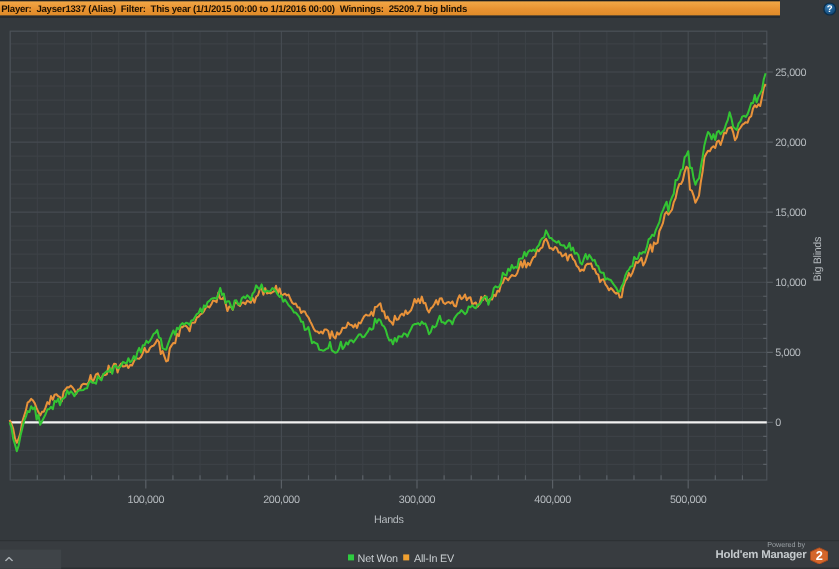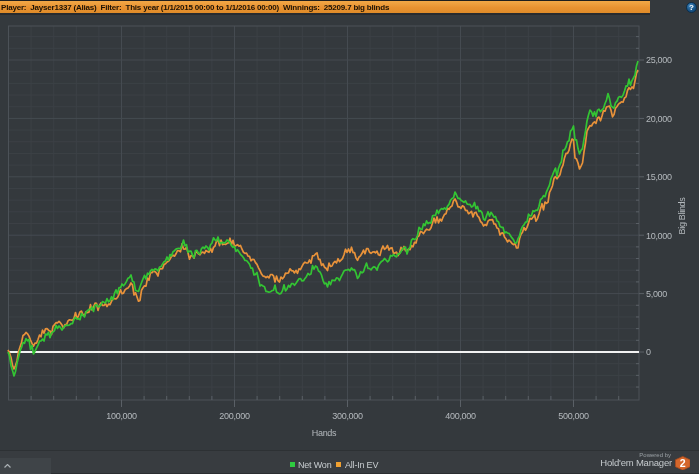--- a/index.html
+++ b/index.html
@@ -3,21 +3,21 @@
 html,body{margin:0;padding:0;width:699px;height:474px;overflow:hidden;background:#34393d;font-family:"Liberation Sans",sans-serif;}
 #topbar{position:absolute;left:0;top:0;width:650px;height:15px;background:linear-gradient(#f2a847,#e89231 55%,#df8b28);border-top:1px solid #1e1e1e;border-bottom:2px solid #282b2e;box-sizing:border-box;}
 #topbar .txt{position:absolute;left:1px;top:2px;font-size:8px;font-weight:bold;color:#1c1204;white-space:nowrap;letter-spacing:-0.2px;}
 #qmark{position:absolute;left:686px;top:2px;width:11px;height:11px;border-radius:50%;background:radial-gradient(circle at 38% 30%,#4287bd,#1c5a8e 52%,#0d3c66);border:1px solid #0a2f4e;color:#fff;font-size:8px;font-weight:bold;text-align:center;line-height:10px;box-sizing:border-box;}
 #botbar{position:absolute;left:0;top:450px;width:699px;height:24px;background:#383c40;border-top:1px solid #2d3134;border-bottom:1px solid #2a2d30;box-sizing:border-box;}
 #optbtn{position:absolute;left:0;top:458px;width:51px;height:16px;background:#3f4448;color:#c3c8cb;font-size:9px;line-height:16px;}
 #optbtn .lb{position:absolute;left:16px;top:12px;}
 .leg{position:absolute;top:459.5px;font-size:9px;letter-spacing:-0.2px;color:#c8cdd0;}
 .sq{position:absolute;width:5px;height:5px;top:462px;}
 #poweredby{position:absolute;right:28px;top:451.5px;font-size:6px;color:#9aa0a4;}
-#hmtext{position:absolute;right:27px;top:457px;font-size:9.5px;letter-spacing:-0.2px;color:#c5cacd;}
+#hmtext{position:absolute;right:27px;top:457px;font-size:9.5px;letter-spacing:-0.2px;color:#c5cacd;font-weight:bold;}
 #hex{position:absolute;left:674.5px;top:455.5px;width:15.5px;height:14.5px;}
 </style></head><body>
 <svg width="699" height="474" viewBox="0 0 699 474" style="position:absolute;left:0;top:0">
 <path d="M8.5 26.0V400.0 M31.1 26.0V400.0 M53.7 26.0V400.0 M76.3 26.0V400.0 M98.9 26.0V400.0 M144.1 26.0V400.0 M166.7 26.0V400.0 M189.3 26.0V400.0 M211.9 26.0V400.0 M257.1 26.0V400.0 M279.7 26.0V400.0 M302.3 26.0V400.0 M324.9 26.0V400.0 M370.1 26.0V400.0 M392.7 26.0V400.0 M415.3 26.0V400.0 M437.9 26.0V400.0 M483.1 26.0V400.0 M505.7 26.0V400.0 M528.3 26.0V400.0 M550.9 26.0V400.0 M596.1 26.0V400.0 M618.7 26.0V400.0 M8.5 340.32H639.0 M8.5 328.64H639.0 M8.5 316.96H639.0 M8.5 305.28H639.0 M8.5 281.92H639.0 M8.5 270.24H639.0 M8.5 258.56H639.0 M8.5 246.88H639.0 M8.5 223.52H639.0 M8.5 211.84H639.0 M8.5 200.16H639.0 M8.5 188.48H639.0 M8.5 165.12H639.0 M8.5 153.44H639.0 M8.5 141.76H639.0 M8.5 130.08H639.0 M8.5 106.72H639.0 M8.5 95.04H639.0 M8.5 83.36H639.0 M8.5 71.68H639.0 M8.5 48.32H639.0 M8.5 36.64H639.0 M8.5 363.68H639.0 M8.5 375.36H639.0 M8.5 387.04H639.0" stroke="#3c4146" stroke-width="1" fill="none"></path>
 <path d="M121.5 26.0V400.0 M234.5 26.0V400.0 M347.5 26.0V400.0 M460.5 26.0V400.0 M573.5 26.0V400.0 M8.5 293.60H639.0 M8.5 235.20H639.0 M8.5 176.80H639.0 M8.5 118.40H639.0 M8.5 60.00H639.0" stroke="#454b51" stroke-width="1" fill="none"></path>
 <rect x="8.5" y="26.0" width="630.5" height="374.0" fill="none" stroke="#4c5258" stroke-width="1"></rect>
 <path d="M31.1 400.0v-4 M53.7 400.0v-4 M76.3 400.0v-4 M98.9 400.0v-4 M121.5 400.0v7 M144.1 400.0v-4 M166.7 400.0v-4 M189.3 400.0v-4 M211.9 400.0v-4 M234.5 400.0v7 M257.1 400.0v-4 M279.7 400.0v-4 M302.3 400.0v-4 M324.9 400.0v-4 M347.5 400.0v7 M370.1 400.0v-4 M392.7 400.0v-4 M415.3 400.0v-4 M437.9 400.0v-4 M460.5 400.0v7 M483.1 400.0v-4 M505.7 400.0v-4 M528.3 400.0v-4 M550.9 400.0v-4 M573.5 400.0v7 M596.1 400.0v-4 M618.7 400.0v-4 M639.0 340.32h-3 M639.0 328.64h-3 M639.0 316.96h-3 M639.0 305.28h-3 M639.0 293.60h5 M639.0 281.92h-3 M639.0 270.24h-3 M639.0 258.56h-3 M639.0 246.88h-3 M639.0 235.20h5 M639.0 223.52h-3 M639.0 211.84h-3 M639.0 200.16h-3 M639.0 188.48h-3 M639.0 176.80h5 M639.0 165.12h-3 M639.0 153.44h-3 M639.0 141.76h-3 M639.0 130.08h-3 M639.0 118.40h5 M639.0 106.72h-3 M639.0 95.04h-3 M639.0 83.36h-3 M639.0 71.68h-3 M639.0 60.00h5 M639.0 48.32h-3 M639.0 36.64h-3 M639.0 363.68h-3 M639.0 375.36h-3 M639.0 387.04h-3 M639.0 352.0h5" stroke="#5a6066" stroke-width="1" fill="none"></path>
 <path d="M8.5 352.0H639.0" stroke="#f2f2f2" stroke-width="2"></path>
 <polyline points="8.0,350.0 9.5,353.0 11.0,357.4 12.5,365.4 14.0,369.0 15.5,365.6 17.0,360.9 18.5,351.7 20.0,347.0 21.5,342.4 23.0,335.5 24.5,334.5 26.0,332.4 27.5,333.8 29.0,336.1 30.5,340.1 32.0,343.4 33.5,346.2 35.0,343.2 36.5,343.1 38.0,339.5 39.5,335.1 41.0,336.8 42.5,330.1 44.0,333.1 45.5,328.9 47.0,328.6 48.5,330.2 50.0,330.9 51.5,334.5 53.0,326.4 54.5,324.6 56.0,322.7 57.5,322.8 59.0,321.4 60.5,322.9 62.0,325.1 63.5,328.2 65.0,324.6 66.5,324.7 68.0,320.9 69.5,319.8 71.0,320.0 72.5,320.4 74.0,318.3 75.5,312.5 77.0,318.5 78.5,315.8 80.0,311.9 81.5,311.1 83.0,314.8 84.5,315.7 86.0,311.9 87.5,312.6 89.0,312.0 90.5,304.7 92.0,310.0 93.5,307.0 95.0,303.2 96.5,303.4 98.0,310.4 99.5,305.3 101.0,302.9 102.5,305.5 104.0,305.3 105.5,303.7 107.0,306.6 108.5,304.1 110.0,304.6 111.5,301.3 113.0,298.4 114.5,298.7 116.0,298.9 117.5,297.5 119.0,294.3 120.5,289.8 122.0,293.6 123.5,293.1 125.0,289.8 126.5,288.6 128.0,288.0 129.5,286.0 131.0,283.0 132.5,285.0 134.0,295.0 135.5,292.6 137.0,297.0 138.5,301.2 140.0,300.4 141.5,290.3 143.0,287.8 144.5,285.8 146.0,286.1 147.5,278.2 149.0,280.2 150.5,272.4 152.0,272.8 153.5,271.1 155.0,271.6 156.5,273.2 158.0,276.0 159.5,268.9 161.0,268.9 162.5,268.7 164.0,264.6 165.5,263.8 167.0,262.0 168.5,261.2 170.0,259.2 171.5,256.3 173.0,255.2 174.5,256.2 176.0,253.8 177.5,250.5 179.0,250.8 180.5,251.8 182.0,243.8 183.5,249.0 185.0,249.2 186.5,247.4 188.0,252.9 189.5,259.2 191.0,255.5 192.5,255.6 194.0,258.2 195.5,252.7 197.0,251.8 198.5,253.9 200.0,254.9 201.5,252.3 203.0,252.2 204.5,253.4 206.0,250.5 207.5,251.4 209.0,252.3 210.5,248.3 212.0,252.2 213.5,247.3 215.0,246.0 216.5,241.2 218.0,240.0 219.5,245.6 221.0,240.1 222.5,244.6 224.0,244.0 225.5,244.5 227.0,243.4 228.5,242.7 230.0,238.2 231.5,244.7 233.0,240.3 234.5,246.1 236.0,245.6 237.5,244.7 239.0,246.2 240.5,245.5 242.0,249.2 243.5,252.3 245.0,253.4 246.5,253.0 248.0,256.1 249.5,256.3 251.0,260.8 252.5,259.3 254.0,259.5 255.5,262.6 257.0,264.4 258.5,267.8 260.0,270.7 261.5,274.1 263.0,276.1 264.5,276.3 266.0,277.7 267.5,276.3 269.0,277.9 270.5,274.5 272.0,274.5 273.5,275.8 275.0,282.0 276.5,276.1 278.0,280.7 279.5,282.0 281.0,277.0 282.5,278.8 284.0,277.0 285.5,273.1 287.0,273.3 288.5,272.9 290.0,268.8 291.5,270.6 293.0,270.8 294.5,272.9 296.0,270.3 297.5,273.3 299.0,268.8 300.5,269.5 302.0,266.3 303.5,263.6 305.0,262.2 306.5,263.0 308.0,263.0 309.5,259.9 311.0,263.2 312.5,255.9 314.0,255.7 315.5,254.0 317.0,252.8 318.5,259.4 320.0,259.4 321.5,265.4 323.0,263.8 324.5,267.2 326.0,268.3 327.5,270.6 329.0,263.2 330.5,266.5 332.0,266.0 333.5,262.8 335.0,261.4 336.5,263.0 338.0,258.7 339.5,261.7 341.0,260.2 342.5,258.6 344.0,254.7 345.5,249.2 347.0,252.3 348.5,249.0 350.0,252.5 351.5,247.2 353.0,252.6 354.5,252.5 356.0,257.9 357.5,260.3 359.0,257.0 360.5,255.8 362.0,253.3 363.5,250.1 365.0,253.8 366.5,248.7 368.0,248.5 369.5,252.3 371.0,253.3 372.5,252.1 374.0,251.7 375.5,252.8 377.0,251.2 378.5,254.8 380.0,255.4 381.5,249.4 383.0,246.0 384.5,249.3 386.0,248.1 387.5,245.4 389.0,250.1 390.5,248.1 392.0,247.7 393.5,253.4 395.0,252.9 396.5,252.1 398.0,255.6 399.5,253.5 401.0,247.4 402.5,250.0 404.0,246.5 405.5,250.6 407.0,250.8 408.5,249.0 410.0,249.6 411.5,245.6 413.0,246.8 414.5,242.3 416.0,243.0 417.5,236.8 419.0,235.8 420.5,231.4 422.0,232.0 423.5,233.6 425.0,231.1 426.5,229.2 428.0,229.8 429.5,230.0 431.0,227.7 432.5,223.0 434.0,218.0 435.5,222.8 437.0,216.9 438.5,222.9 440.0,219.1 441.5,221.1 443.0,217.3 444.5,214.4 446.0,213.8 447.5,208.0 449.0,209.4 450.5,206.9 452.0,206.1 453.5,200.7 455.0,199.0 456.5,202.0 458.0,206.8 459.5,206.8 461.0,208.3 462.5,205.8 464.0,206.7 465.5,210.5 467.0,210.4 468.5,213.7 470.0,212.7 471.5,211.3 473.0,217.0 474.5,212.7 476.0,212.2 477.5,215.9 479.0,217.4 480.5,221.5 482.0,222.8 483.5,226.0 485.0,224.6 486.5,225.5 488.0,221.2 489.5,219.8 491.0,219.9 492.5,219.5 494.0,223.9 495.5,224.1 497.0,228.0 498.5,228.8 500.0,235.1 501.5,233.1 503.0,232.7 504.5,236.9 506.0,238.9 507.5,241.9 509.0,240.1 510.5,241.5 512.0,243.5 513.5,244.7 515.0,243.4 516.5,248.0 518.0,247.8 519.5,238.8 521.0,234.3 522.5,232.3 524.0,227.5 525.5,230.3 527.0,227.4 528.5,223.1 530.0,218.3 531.5,219.1 533.0,217.3 534.5,214.9 536.0,221.2 537.5,218.6 539.0,213.9 540.5,208.8 542.0,203.7 543.5,209.8 545.0,202.0 546.5,203.3 548.0,202.3 549.5,192.5 551.0,189.4 552.5,185.7 554.0,178.4 555.5,176.6 557.0,178.8 558.5,176.8 560.0,174.8 561.5,168.4 563.0,165.2 564.5,157.9 566.0,153.4 567.5,153.3 569.0,150.4 570.5,143.4 572.0,139.0 573.5,140.2 575.0,158.0 576.5,158.9 578.0,163.0 579.5,169.0 581.0,166.1 582.5,163.0 584.0,151.8 585.5,143.0 587.0,131.0 588.5,128.1 590.0,125.7 591.5,126.0 593.0,123.1 594.5,121.9 596.0,123.3 597.5,118.0 599.0,117.1 600.5,120.8 602.0,116.0 603.5,110.5 605.0,111.2 606.5,107.0 608.0,106.5 609.5,106.0 611.0,110.3 612.5,116.8 614.0,114.6 615.5,108.3 617.0,106.5 618.5,104.1 620.0,103.0 621.5,101.8 623.0,102.2 624.5,98.0 626.0,96.9 627.5,90.5 629.0,87.7 630.5,89.4 632.0,86.9 633.5,88.3 635.0,81.0 636.5,73.0 638.0,70.0" fill="none" stroke="#e8923a" stroke-width="1.7" stroke-linejoin="round"></polyline>
 <polyline points="8.0,352.0 9.5,356.0 11.0,365.5 12.5,370.4 14.0,376.0 15.5,371.5 17.0,363.4 18.5,357.3 20.0,351.0 21.5,347.4 23.0,342.6 24.5,343.3 26.0,338.6 27.5,340.9 29.0,339.3 30.5,349.6 32.0,345.6 33.5,354.0 35.0,351.1 36.5,348.1 38.0,345.2 39.5,341.1 41.0,341.0 42.5,339.1 44.0,341.0 45.5,334.0 47.0,335.0 48.5,332.2 50.0,337.7 51.5,332.9 53.0,332.0 54.5,330.6 56.0,325.3 57.5,328.4 59.0,326.0 60.5,327.6 62.0,330.1 63.5,327.6 65.0,325.9 66.5,325.1 68.0,325.3 69.5,325.0 71.0,323.7 72.5,323.6 74.0,319.2 75.5,317.3 77.0,318.9 78.5,318.8 80.0,319.7 81.5,313.6 83.0,315.5 84.5,317.0 86.0,312.0 87.5,310.7 89.0,309.4 90.5,309.7 92.0,307.0 93.5,311.5 95.0,305.4 96.5,304.6 98.0,306.9 99.5,306.4 101.0,304.6 102.5,301.6 104.0,302.3 105.5,302.9 107.0,298.5 108.5,301.9 110.0,300.6 111.5,296.7 113.0,299.7 114.5,293.3 116.0,289.9 117.5,293.8 119.0,287.7 120.5,287.7 122.0,284.0 123.5,285.8 125.0,284.0 126.5,281.4 128.0,278.2 129.5,277.4 131.0,275.0 132.5,281.3 134.0,282.1 135.5,290.3 137.0,291.0 138.5,291.4 140.0,286.8 141.5,282.7 143.0,278.9 144.5,275.4 146.0,279.0 147.5,273.2 149.0,274.3 150.5,270.8 152.0,269.3 153.5,270.5 155.0,268.9 156.5,269.4 158.0,270.8 159.5,267.0 161.0,266.6 162.5,264.1 164.0,261.7 165.5,260.9 167.0,257.0 168.5,260.4 170.0,254.5 171.5,255.8 173.0,251.7 174.5,250.7 176.0,249.1 177.5,248.5 179.0,248.3 180.5,249.0 182.0,245.2 183.5,240.0 185.0,245.8 186.5,244.6 188.0,252.5 189.5,251.1 191.0,251.1 192.5,255.1 194.0,257.9 195.5,250.5 197.0,250.3 198.5,253.5 200.0,253.8 201.5,248.6 203.0,247.2 204.5,248.5 206.0,246.0 207.5,247.4 209.0,250.1 210.5,244.7 212.0,243.0 213.5,237.8 215.0,239.9 216.5,240.9 218.0,237.0 219.5,242.2 221.0,243.3 222.5,242.2 224.0,243.0 225.5,242.4 227.0,240.0 228.5,241.0 230.0,242.9 231.5,245.6 233.0,247.4 234.5,246.4 236.0,251.5 237.5,249.7 239.0,251.9 240.5,254.4 242.0,255.8 243.5,257.7 245.0,260.5 246.5,260.5 248.0,262.3 249.5,264.3 251.0,268.2 252.5,268.2 254.0,275.0 255.5,274.4 257.0,272.5 258.5,279.2 260.0,286.0 261.5,284.9 263.0,286.0 264.5,286.7 266.0,291.4 267.5,291.6 269.0,292.2 270.5,291.8 272.0,290.6 273.5,290.2 275.0,285.0 276.5,292.0 278.0,293.0 279.5,294.0 281.0,293.4 282.5,290.6 284.0,284.8 285.5,290.9 287.0,288.9 288.5,285.3 290.0,287.1 291.5,283.7 293.0,283.5 294.5,285.3 296.0,283.3 297.5,281.0 299.0,278.8 300.5,278.5 302.0,281.0 303.5,280.7 305.0,278.4 306.5,276.4 308.0,273.4 309.5,274.8 311.0,273.9 312.5,265.6 314.0,269.1 315.5,266.0 317.0,266.9 318.5,271.0 320.0,271.9 321.5,275.0 323.0,280.3 324.5,283.8 326.0,283.1 327.5,286.9 329.0,281.6 330.5,284.7 332.0,280.2 333.5,280.4 335.0,280.6 336.5,277.8 338.0,278.3 339.5,280.5 341.0,277.0 342.5,274.2 344.0,270.9 345.5,270.1 347.0,270.0 348.5,269.3 350.0,270.9 351.5,268.0 353.0,269.9 354.5,269.6 356.0,273.2 357.5,278.5 359.0,276.5 360.5,271.8 362.0,272.8 363.5,271.7 365.0,267.0 366.5,263.1 368.0,268.5 369.5,268.5 371.0,269.9 372.5,267.8 374.0,266.7 375.5,267.5 377.0,270.2 378.5,265.5 380.0,263.2 381.5,261.4 383.0,260.5 384.5,258.4 386.0,260.0 387.5,261.8 389.0,260.3 390.5,255.4 392.0,256.1 393.5,254.5 395.0,256.1 396.5,256.9 398.0,253.9 399.5,253.8 401.0,251.7 402.5,249.0 404.0,247.6 405.5,247.1 407.0,254.0 408.5,249.2 410.0,247.3 411.5,240.1 413.0,238.6 414.5,239.6 416.0,238.8 417.5,235.5 419.0,227.3 420.5,228.9 422.0,229.6 423.5,223.9 425.0,225.7 426.5,220.9 428.0,223.7 429.5,222.5 431.0,223.2 432.5,215.8 434.0,215.4 435.5,215.5 437.0,210.0 438.5,213.5 440.0,210.0 441.5,208.5 443.0,209.3 444.5,207.9 446.0,209.5 447.5,206.1 449.0,204.4 450.5,200.3 452.0,198.5 453.5,197.8 455.0,192.0 456.5,195.0 458.0,198.4 459.5,198.4 461.0,200.3 462.5,201.2 464.0,202.3 465.5,200.9 467.0,203.9 468.5,204.5 470.0,204.3 471.5,207.1 473.0,206.1 474.5,202.5 476.0,208.7 477.5,206.4 479.0,211.5 480.5,210.7 482.0,212.6 483.5,219.0 485.0,220.3 486.5,215.8 488.0,211.7 489.5,216.1 491.0,212.3 492.5,214.5 494.0,217.2 495.5,216.5 497.0,220.9 498.5,221.8 500.0,226.5 501.5,227.3 503.0,227.3 504.5,233.1 506.0,231.9 507.5,233.0 509.0,233.4 510.5,235.7 512.0,237.9 513.5,239.8 515.0,243.0 516.5,243.0 518.0,238.7 519.5,236.0 521.0,229.9 522.5,226.5 524.0,224.9 525.5,222.1 527.0,221.9 528.5,214.2 530.0,215.9 531.5,215.6 533.0,210.7 534.5,211.5 536.0,210.0 537.5,210.5 539.0,206.2 540.5,199.5 542.0,198.3 543.5,195.6 545.0,196.7 546.5,191.8 548.0,188.4 549.5,185.1 551.0,178.5 552.5,175.1 554.0,171.3 555.5,168.1 557.0,176.3 558.5,168.2 560.0,164.4 561.5,161.4 563.0,150.0 564.5,149.9 566.0,147.0 567.5,141.7 569.0,140.8 570.5,131.1 572.0,129.5 573.5,126.0 575.0,140.0 576.5,139.8 578.0,148.6 579.5,154.0 581.0,150.4 582.5,148.6 584.0,139.2 585.5,131.0 587.0,121.0 588.5,115.0 590.0,110.0 591.5,111.8 593.0,116.1 594.5,111.8 596.0,116.6 597.5,110.1 599.0,109.1 600.5,111.8 602.0,109.8 603.5,108.4 605.0,103.5 606.5,100.0 608.0,93.5 609.5,98.5 611.0,105.8 612.5,107.1 614.0,108.2 615.5,102.8 617.0,101.1 618.5,97.2 620.0,96.5 621.5,97.4 623.0,95.1 624.5,91.0 626.0,85.9 627.5,86.1 629.0,79.2 630.5,85.3 632.0,80.6 633.5,77.8 635.0,75.0 636.5,66.0 638.0,61.0" fill="none" stroke="#33c433" stroke-width="1.7" stroke-linejoin="round"></polyline>

